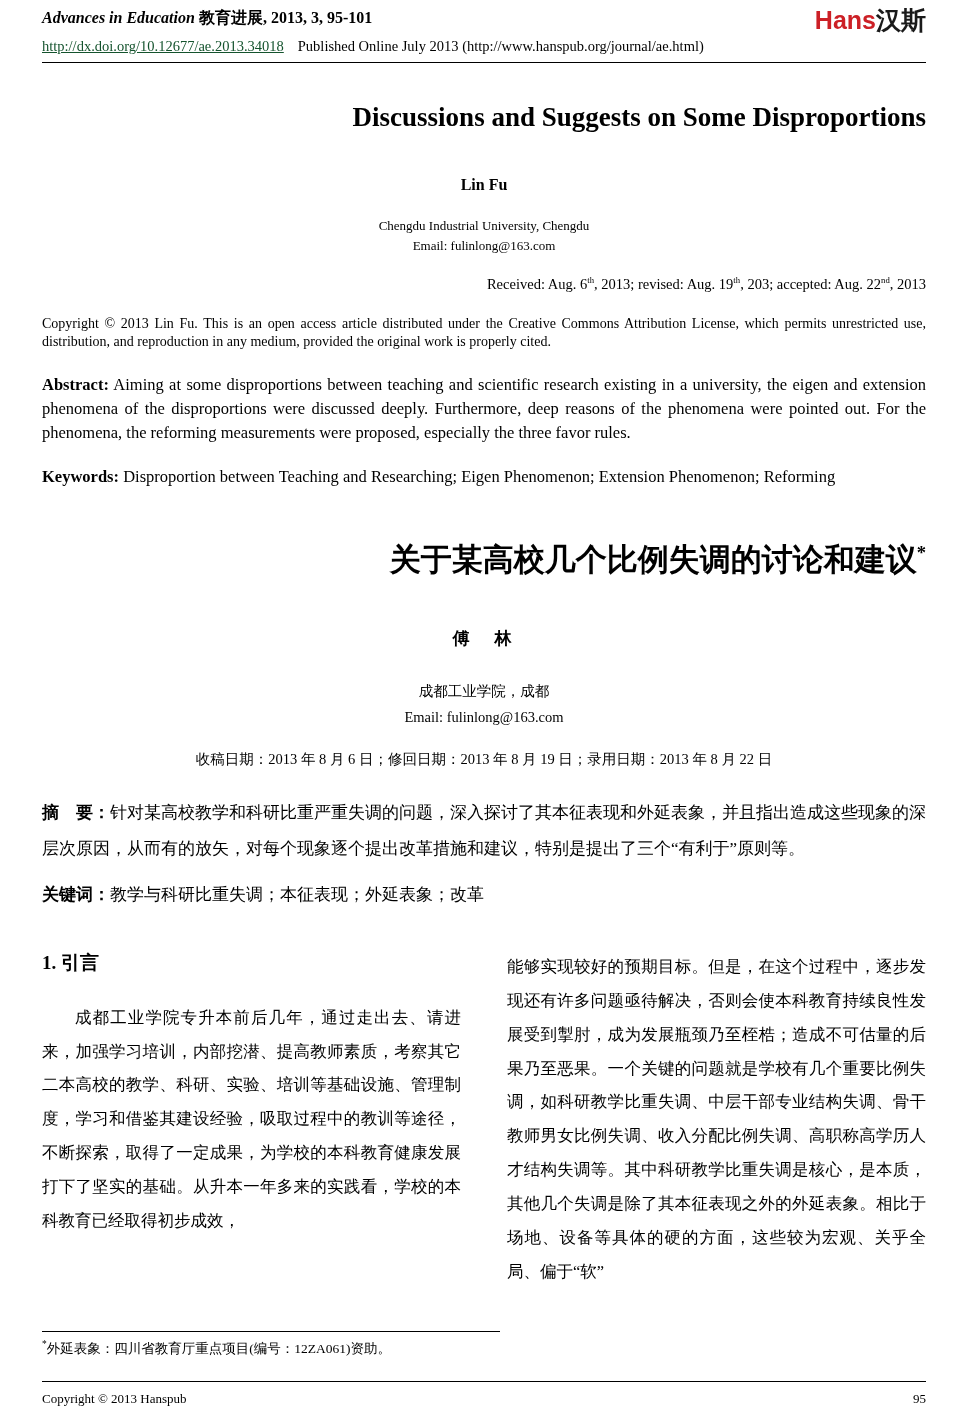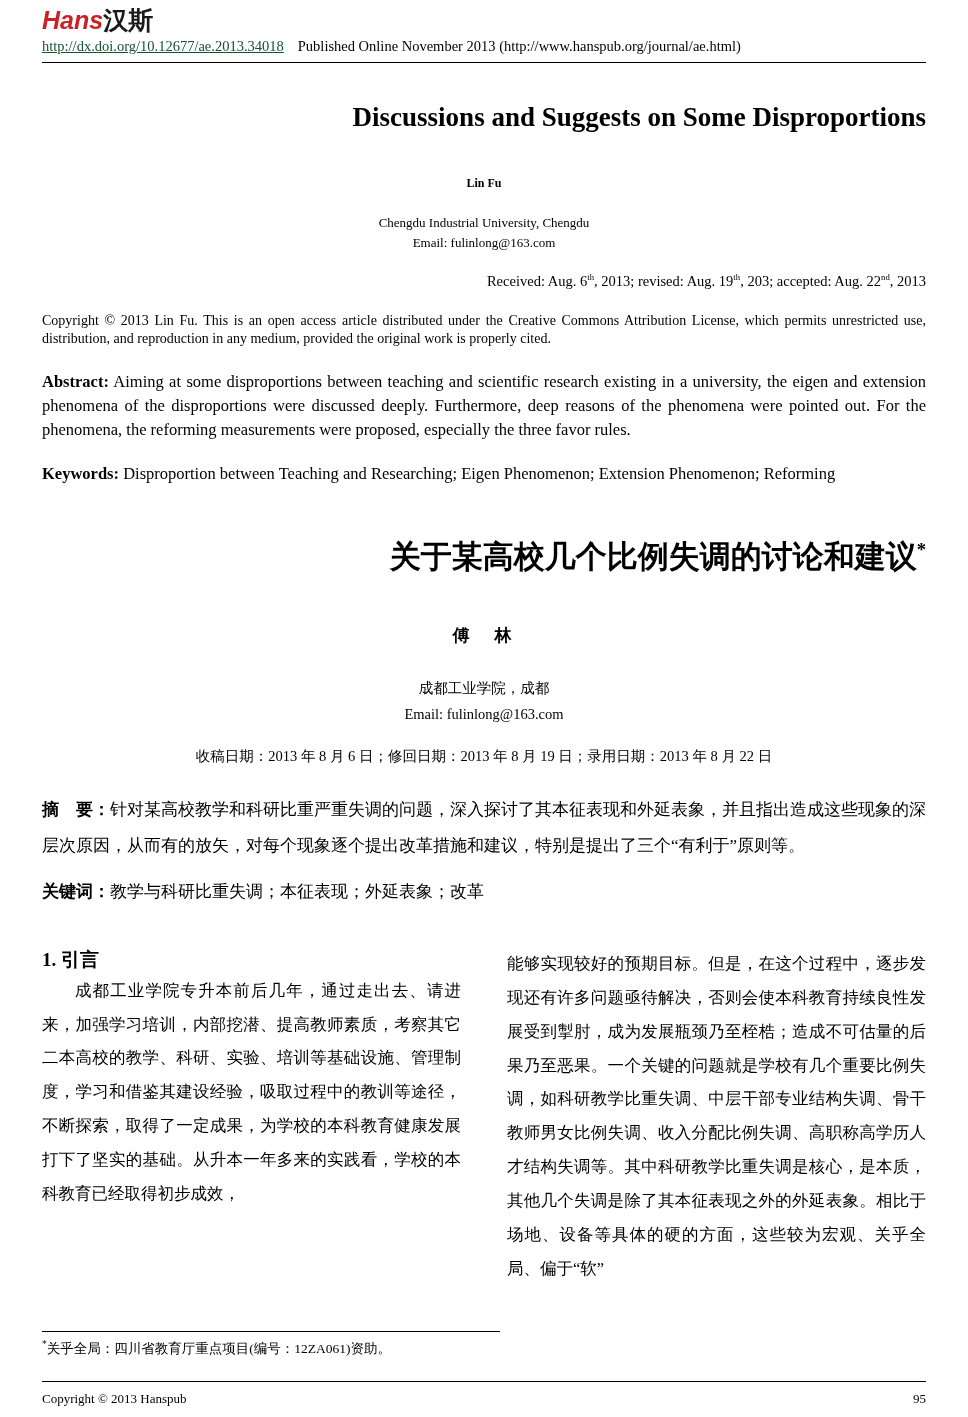--- a/index.html
+++ b/index.html
@@ -12,77 +12,80 @@
     color:#000;
     font-family:"Liberation Serif", serif;
     padding:8px 42px 0 42px;
     overflow:hidden;
   }
   
   .header-row { display:flex; justify-content:space-between; align-items:flex-start; }
   .journal-line { font-size:16px; font-weight:bold; }
   .journal-en { font-style:italic; }
   .logo { font-size:25px; line-height:1; white-space:nowrap; font-family:"Liberation Sans", sans-serif; }
-  .logo .hans { font-weight:bold; font-style:italic; }
+  .logo .hans { font-weight:bold; }
   .logo .hanzi { font-weight:bold; color:#1a1a1a; }
   .doi-line { font-size:14.5px; margin-top:5px; }
   .doi-link { text-decoration:underline; cursor:pointer; }
   .published { margin-left:14px; }
   .head-rule { border:none; border-top:1.5px solid #000; margin-top:7px; }
 
   
   .title-en { margin-top:34px; text-align:right; font-size:27px; font-weight:bold; line-height:1.5; }
   .title-en sup, .title-cn sup { font-size:60%; }
-  .author-en { margin-top:38px; text-align:center; font-size:12px; font-weight:bold; }
+  .author-en { margin-top:38px; text-align:center; font-size:16px; font-weight:bold; }
   .affil-en { margin-top:22px; text-align:center; font-size:13px; line-height:1.6; }
   .received-en { margin-top:18px; text-align:right; font-size:14.5px; }
   .received-en sup { font-size:60%; }
   .copyright-para { margin-top:22px; font-size:14px; line-height:1.3; text-align:justify; }
   .abstract-para { margin-top:22px; font-size:16.5px; line-height:1.45; text-align:justify; }
   .keywords-para { margin-top:20px; font-size:16.5px; line-height:1.45; padding-left:88px; text-indent:-88px; }
 
   
   .title-cn { margin-top:50px; text-align:right; font-size:31px; font-weight:bold; }
   .author-cn { margin-top:46px; text-align:center; font-size:17px; font-weight:bold; letter-spacing:4px; }
   .affil-cn { margin-top:28px; text-align:center; font-size:14.5px; line-height:1.8; }
   .received-cn { margin-top:20px; text-align:center; font-size:14.5px; }
   .abstract-cn { margin-top:26px; font-size:17px; line-height:2.1; text-align:justify; }
   .keywords-cn { margin-top:10px; font-size:17px; line-height:2.1; }
   .cjk-label { font-weight:bold; }
 
   
   .columns { margin-top:38px; display:flex; gap:46px; }
   .col { flex:1 1 0; font-size:16.5px; line-height:2.05; text-align:justify; }
-  .sec-heading { font-size:19px; font-weight:bold; margin-bottom:0; line-height:1.4; }
+  .sec-heading { font-size:19px; font-weight:bold; margin-bottom:24px; line-height:1.4; }
   .indent-first { text-indent:2em; }
 
   
   .footnote {
     position:absolute; left:42px; bottom:58px; width:458px;
     font-size:13.5px; border-top:1px solid #000; padding-top:5px; line-height:1.5;
   }
   .footnote sup { font-size:70%; }
   .footer {
     position:absolute; left:42px; right:42px; bottom:10px;
     border-top:1.5px solid #000; padding-top:9px;
     display:flex; justify-content:space-between; font-size:13px;
   }
 </style>
 </head>
 <body>
 
 <div class="page">
 
   <div class="header-row">
+    <div class="journal-line">
+      <span class="journal-en">Advances in Education</span><span>  教育进展, 2013, 3, 95-101</span>
+    </div>
     <div class="logo">
       <span class="hans" id="logo-hans" style="color: rgb(204, 32, 38);">Hans</span><span class="hanzi">汉斯</span>
     </div>
   </div>
   <div class="doi-line">
-    <a class="doi-link" id="doi-link" style="color: #14532d;">http://dx.doi.org/10.12677/ae.2013.34018</a><span class="published">Published Online November 2013 (http://www.hanspub.org/journal/ae.html)</span>
+    <a class="doi-link" id="doi-link" style="color: #14532d;">http://dx.doi.org/10.12677/ae.2013.34018</a><span class="published">Published Online July 2013 (http://www.hanspub.org/journal/ae.html)</span>
   </div>
   <hr class="head-rule">
 
   <div class="title-en">
     <div>Discussions and Suggests on Some Disproportions</div>
   </div>
 
   <div class="author-en">Lin Fu</div>
 
   <div class="affil-en">
@@ -129,21 +132,21 @@
     <div class="col">
       <div class="sec-heading">1. 引言</div>
       <p class="indent-first">成都工业学院专升本前后几年，通过走出去、请进来，加强学习培训，内部挖潜、提高教师素质，考察其它二本高校的教学、科研、实验、培训等基础设施、管理制度，学习和借鉴其建设经验，吸取过程中的教训等途径，不断探索，取得了一定成果，为学校的本科教育健康发展打下了坚实的基础。从升本一年多来的实践看，学校的本科教育已经取得初步成效，</p>
     </div>
     <div class="col">
       <p>能够实现较好的预期目标。但是，在这个过程中，逐步发现还有许多问题亟待解决，否则会使本科教育持续良性发展受到掣肘，成为发展瓶颈乃至桎梏；造成不可估量的后果乃至恶果。一个关键的问题就是学校有几个重要比例失调，如科研教学比重失调、中层干部专业结构失调、骨干教师男女比例失调、收入分配比例失调、高职称高学历人才结构失调等。其中科研教学比重失调是核心，是本质，其他几个失调是除了其本征表现之外的外延表象。相比于场地、设备等具体的硬的方面，这些较为宏观、关乎全局、偏于“软”</p>
     </div>
   </div>
 
   <div class="footnote">
-    <sup>*</sup><span>关乎全局：四川省教育厅重点项目(编号：12ZA061)资助。</span>
+    <sup>*</sup><span>外延表象：四川省教育厅重点项目(编号：12ZA061)资助。</span>
   </div>
 
   <div class="footer">
     <span>Copyright © 2013 Hanspub</span>
     <span>95</span>
   </div>
 
 </div>
 
 </body></html>

